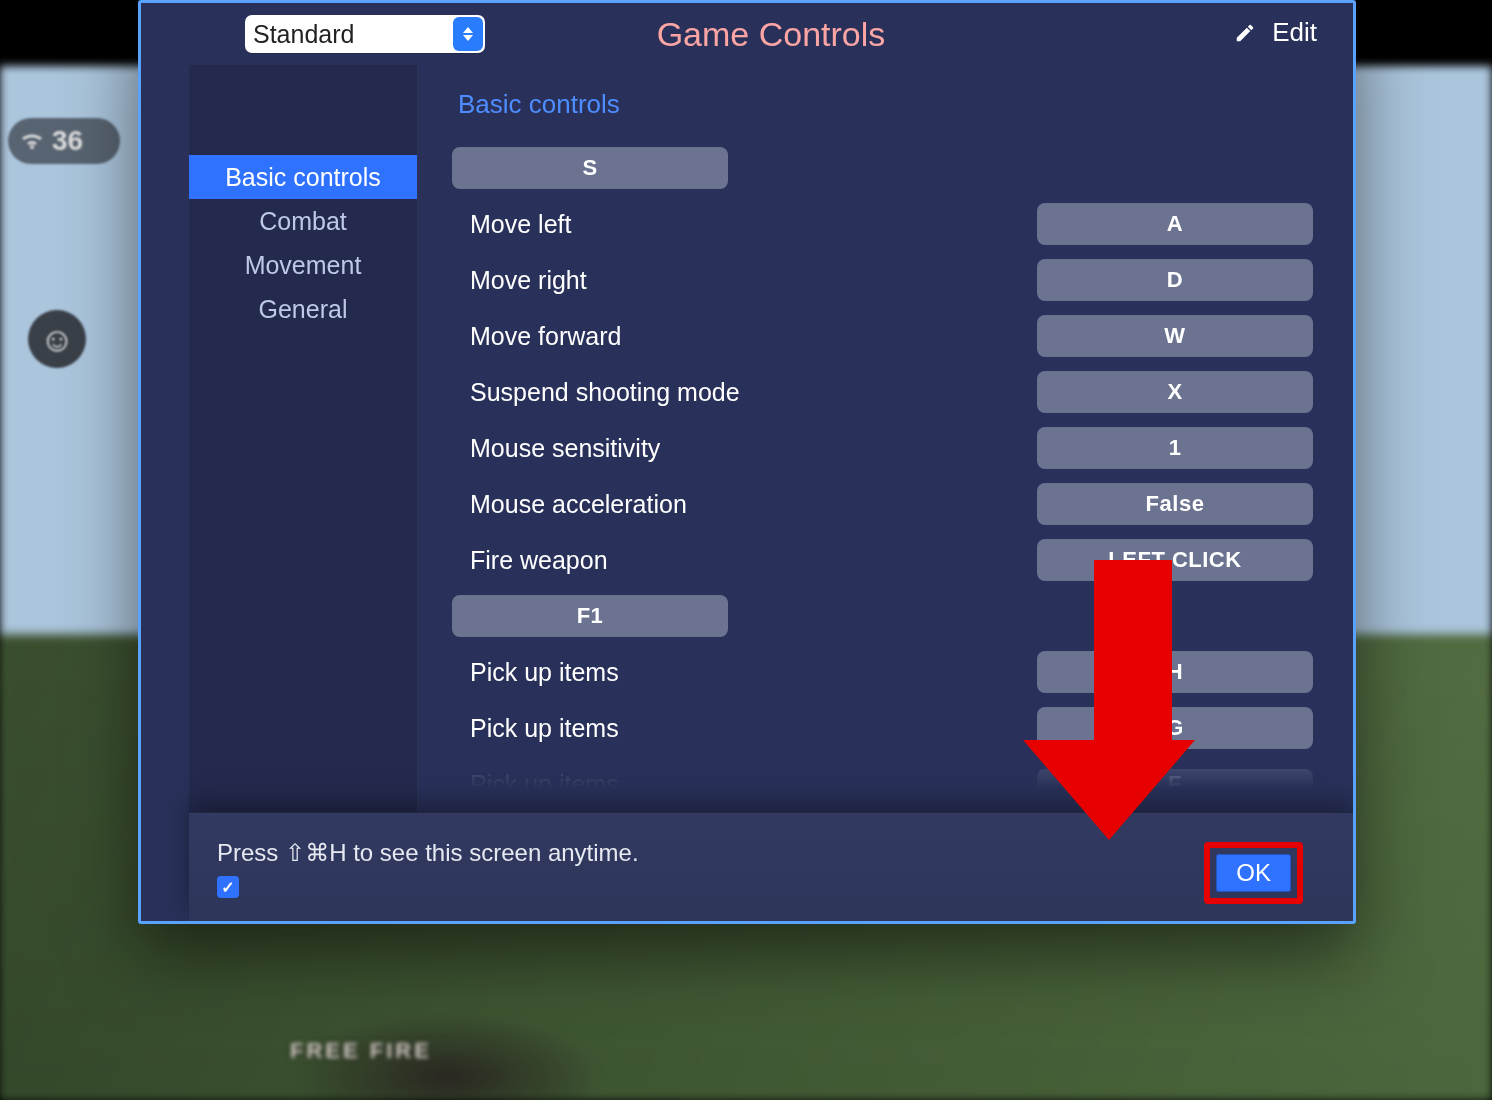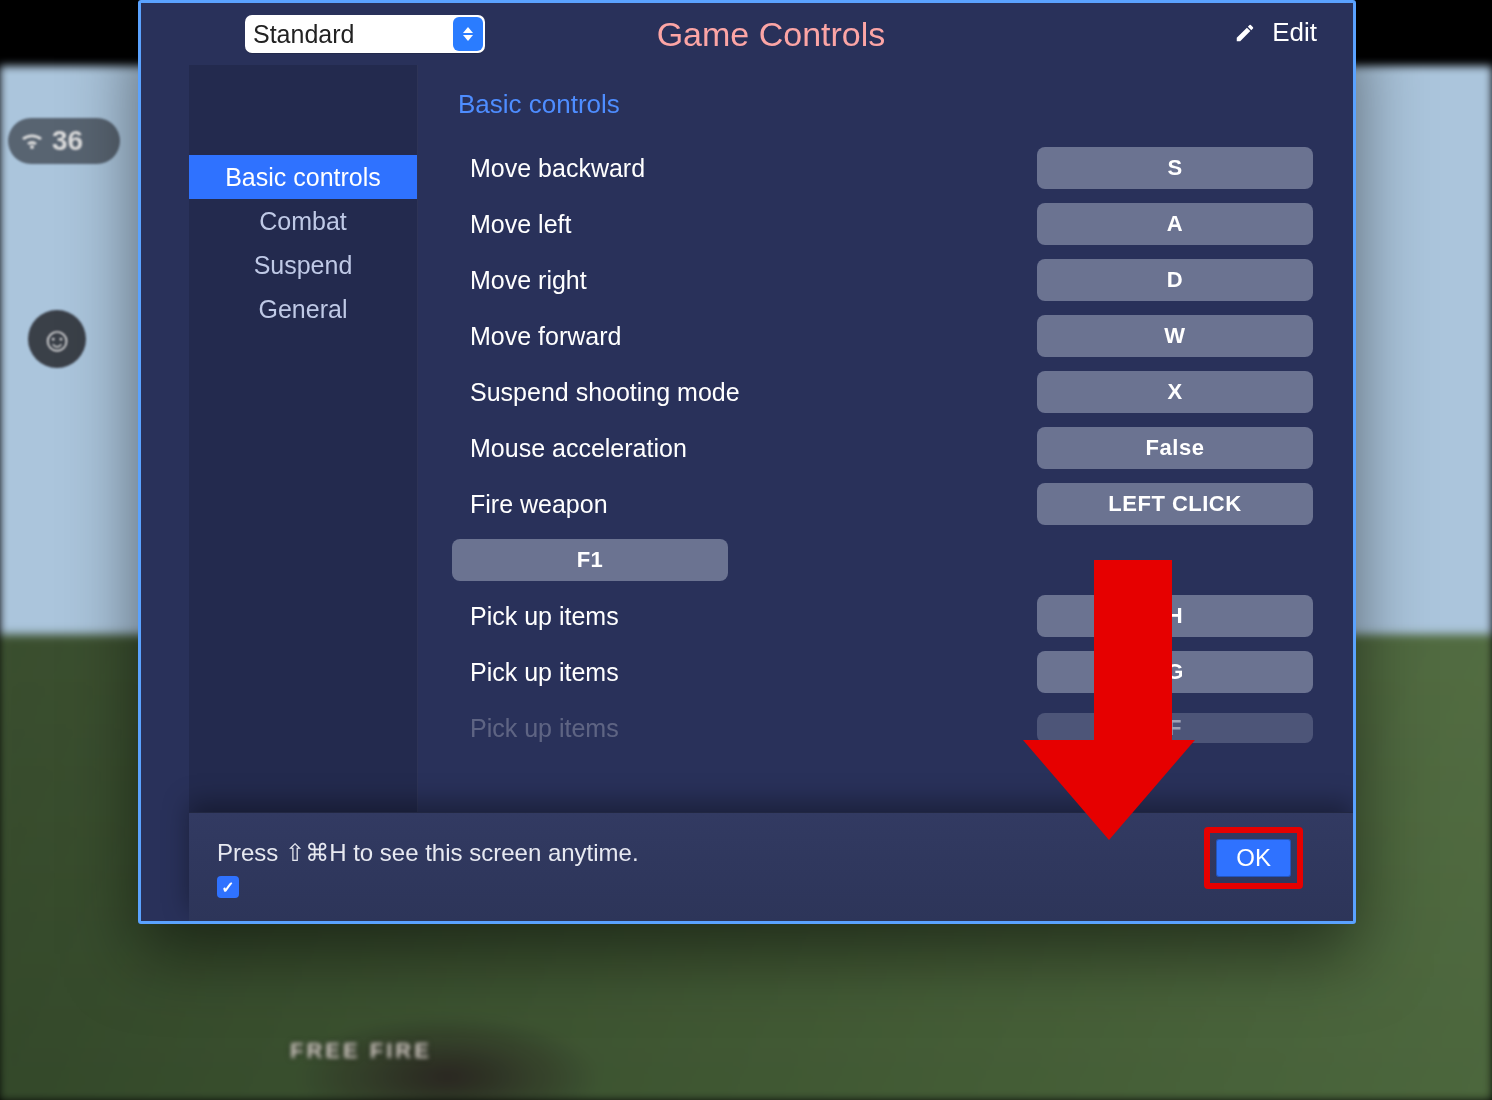--- a/index.html
+++ b/index.html
@@ -82,21 +82,21 @@
   .footer{
     height:108px;border-top:1px solid rgba(0,0,0,.25);
     background:linear-gradient(#323a62,#2d3559);
     box-shadow:0 -10px 24px rgba(0,0,0,.35);
     display:flex;align-items:center;padding:0 28px;position:relative;
   }
   .footer-left{color:#e7e9f1;font-size:24px;line-height:1.45;}
   .footer-left .hint{display:block;}
   .startup{display:flex;align-items:center;gap:10px;color:#6ea4ff;font-size:24px;margin-top:6px;}
   .chk{width:22px;height:22px;background:#2f72ff;border-radius:4px;display:flex;align-items:center;justify-content:center;color:#fff;font-size:16px;font-weight:700;}
-  .ok-wrap{position:absolute;right:50px;bottom:32px;}
+  .ok-wrap{position:absolute;right:50px;bottom:17px;}
   .ok-ring{padding:6px;border:6px solid #e60000;border-radius:4px;display:inline-block;}
   .ok{background:#2f72ff;color:#fff;font-size:24px;border:none;padding:5px 20px;border-radius:3px;cursor:pointer;box-shadow:inset 0 0 0 1px rgba(0,0,0,.25);}
   
   .arrow{position:absolute;left:1070px;top:560px;pointer-events:none;}
   .arrow .shaft{width:78px;height:180px;background:#e60000;margin:0 auto;}
   .arrow .head{width:0;height:0;border-left:86px solid transparent;border-right:86px solid transparent;border-top:100px solid #e60000;margin-left:-47px;}
 </style>
 </head>
 <body>
 
@@ -136,49 +136,52 @@
     <div class="body">
 
       <div class="sidebar">
         <div class="tab active">
             <span>Basic controls</span>
           </div>
         <div class="tab">
             <span>Combat</span>
           </div>
         <div class="tab">
-            <span>Suspend</span>
+            <span>Movement</span>
           </div>
         <div class="tab">
             <span>General</span>
           </div>
       </div>
 
       <div class="main">
         <div class="section-title">Basic controls</div>
         <div class="rows">
           <div class="row">
-              <div class="label">Move backward</div>
               <div class="key">S</div>
             </div>
           <div class="row">
               <div class="label">Move left</div>
               <div class="key">A</div>
             </div>
           <div class="row">
               <div class="label">Move right</div>
               <div class="key">D</div>
             </div>
           <div class="row">
               <div class="label">Move forward</div>
               <div class="key">W</div>
             </div>
           <div class="row">
               <div class="label">Suspend shooting mode</div>
               <div class="key">X</div>
+            </div>
+          <div class="row">
+              <div class="label">Mouse sensitivity</div>
+              <div class="key">1</div>
             </div>
           <div class="row">
               <div class="label">Mouse acceleration</div>
               <div class="key">False</div>
             </div>
           <div class="row">
               <div class="label">Fire weapon</div>
               <div class="key">LEFT CLICK</div>
             </div>
           <div class="row">

